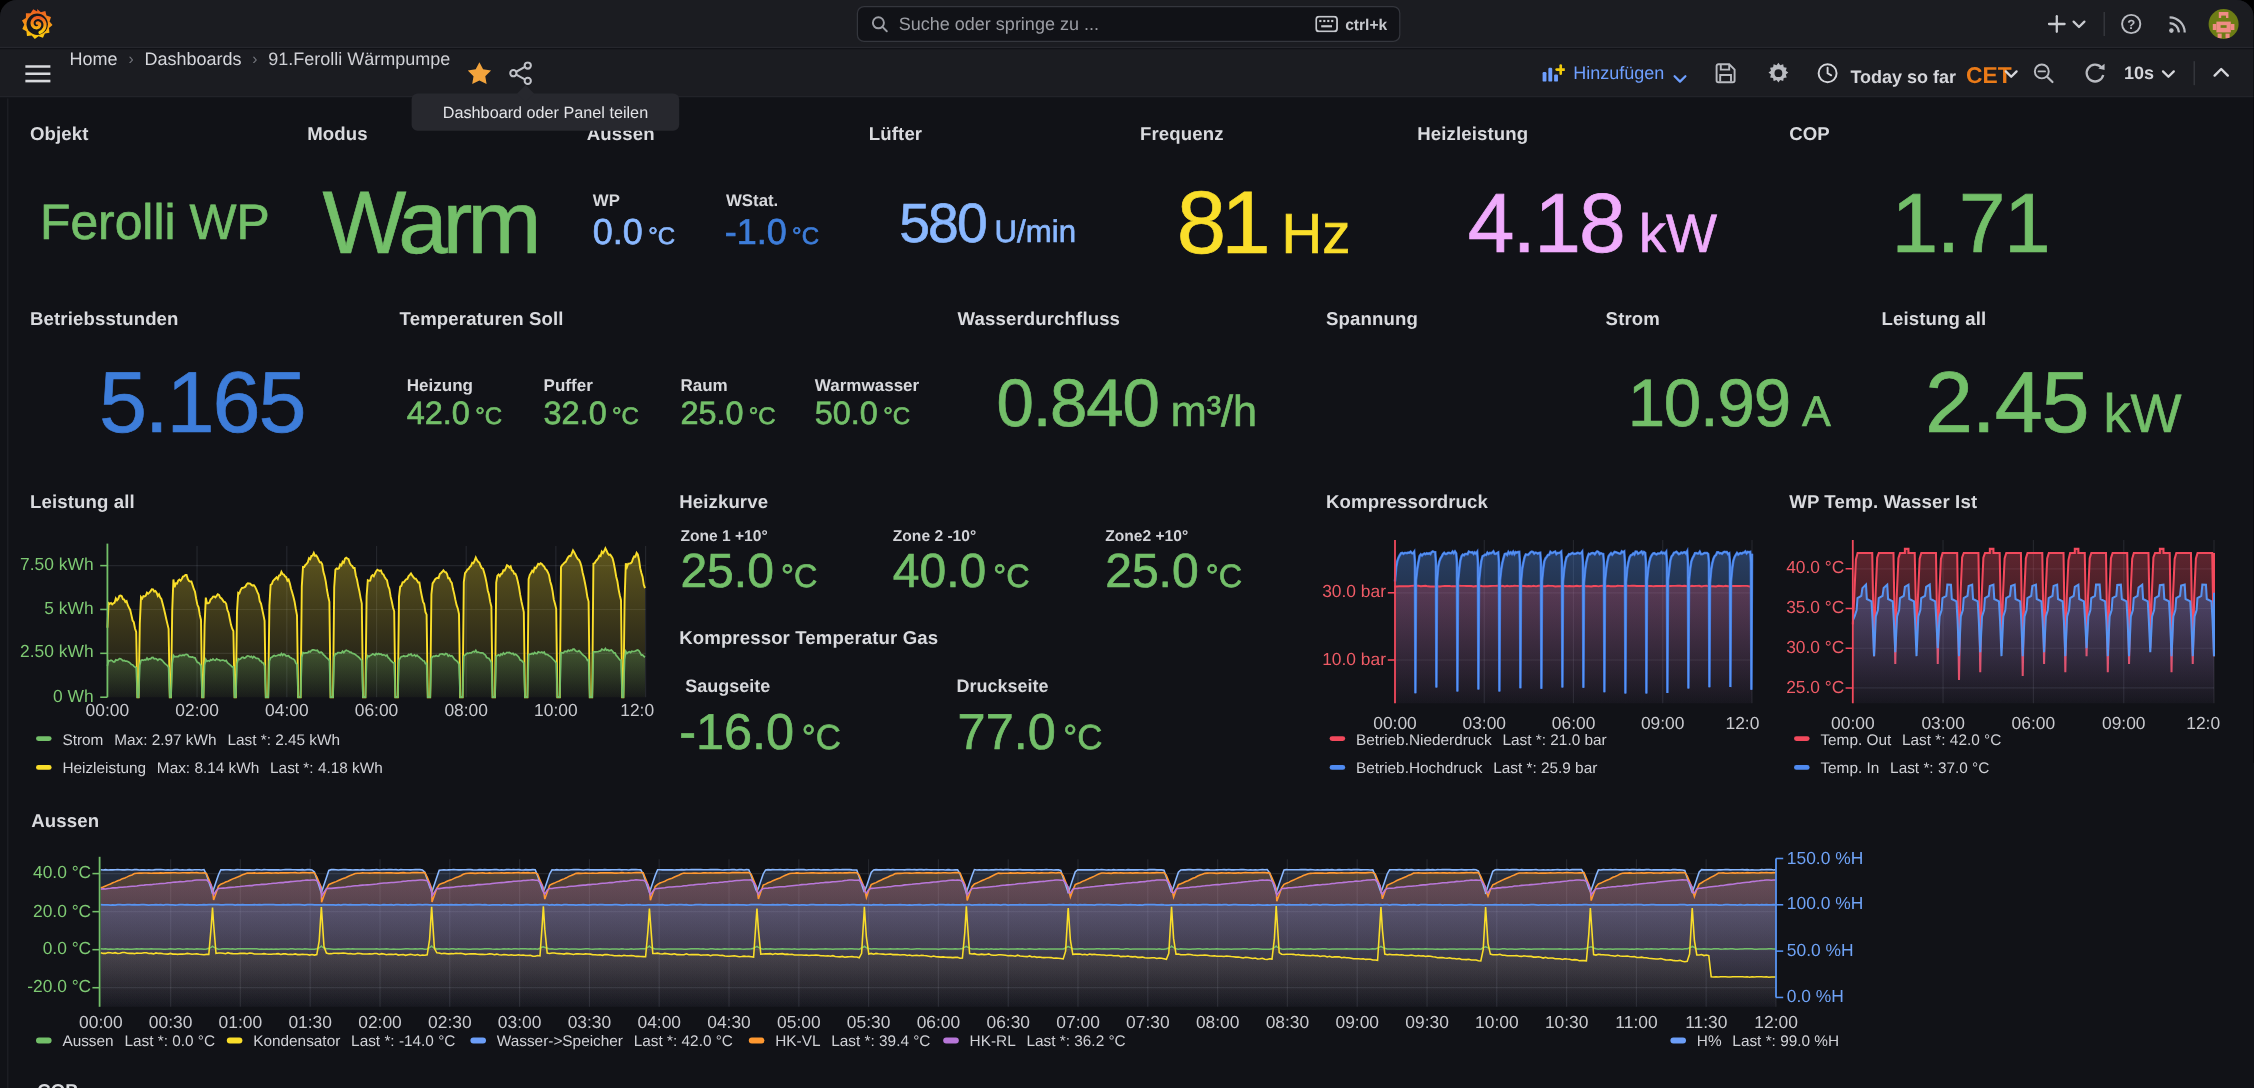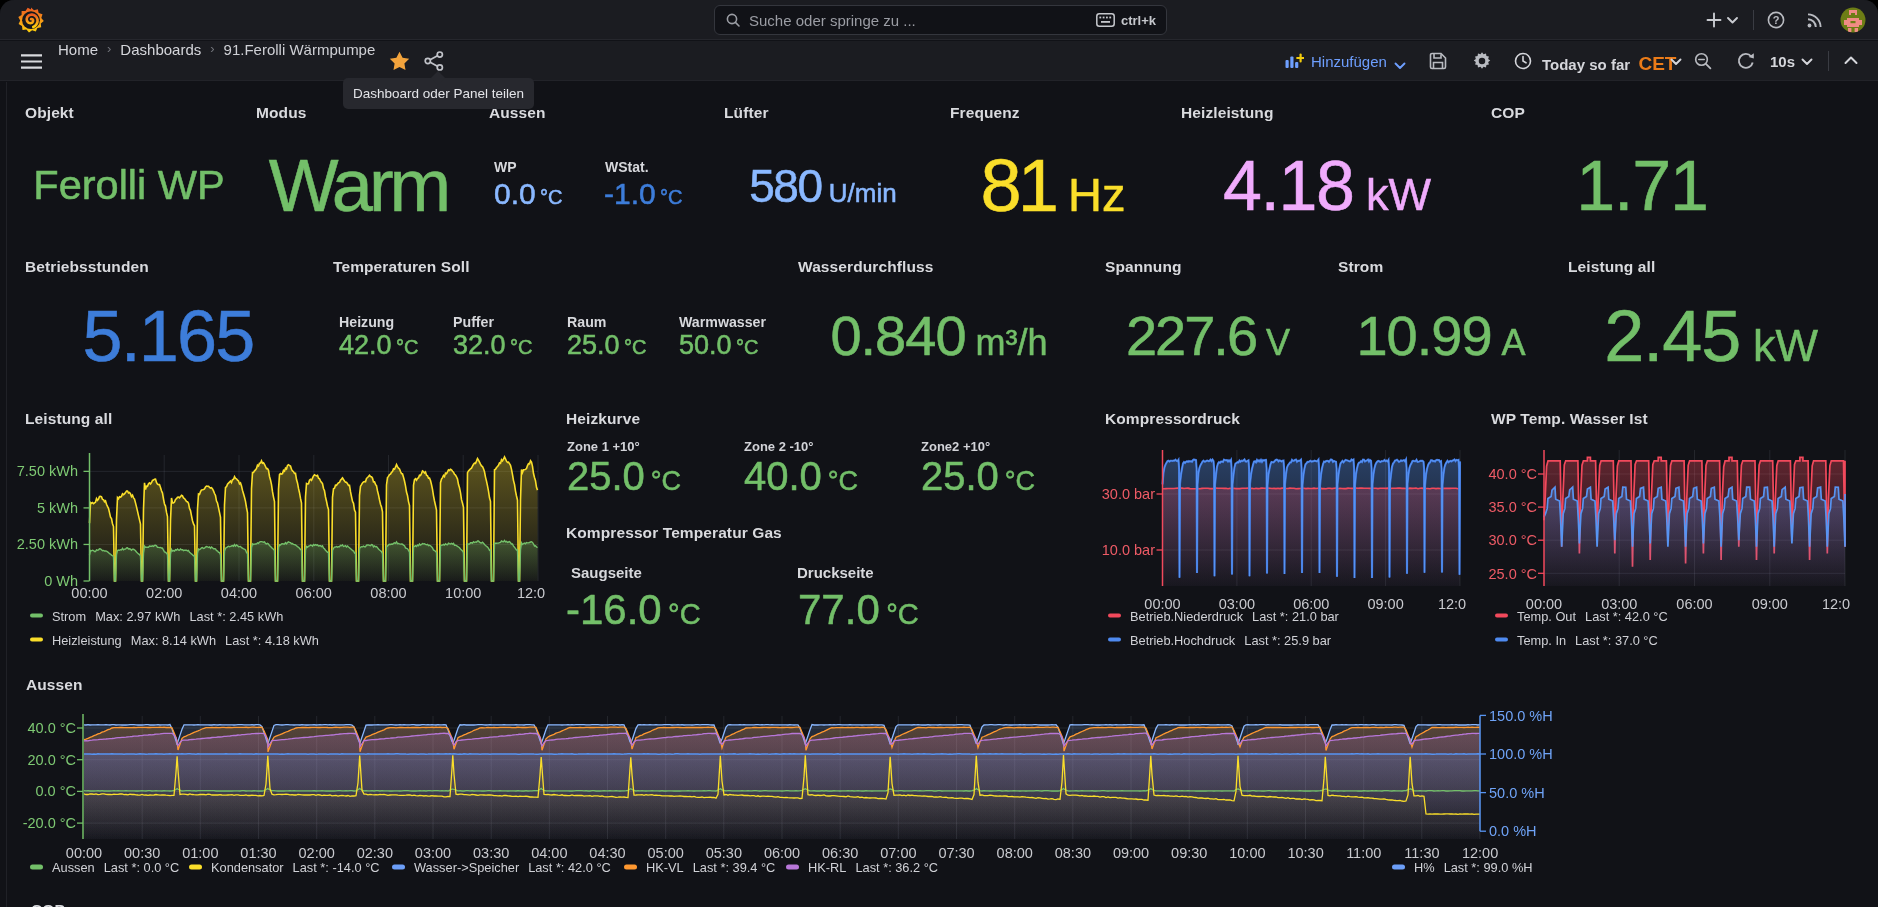--- a/index.html
+++ b/index.html
@@ -21,21 +21,21 @@
 .lbs{position:absolute;font-size:13px;font-weight:700;color:#d2d3d8;white-space:nowrap;line-height:1}
 .lv{position:absolute;white-space:nowrap;line-height:1;-webkit-text-stroke:.55px currentColor}
 .lv .u{margin-left:.22em}
 .leg{position:absolute;display:flex;align-items:center;font-size:12.8px;color:#d0d1d6;white-space:nowrap}
 .dash{display:inline-block;width:13px;height:4.5px;border-radius:2.5px;margin-right:9px;flex:none}
 .lgt{margin-right:9px}
 .axY{position:absolute;font-size:14.5px;line-height:1;text-align:right;white-space:nowrap}
 .axYL{position:absolute;font-size:14.5px;line-height:1;text-align:left;white-space:nowrap}
 .axX{position:absolute;font-size:14.5px;color:#c9cacf;line-height:1;transform:translateX(-50%);white-space:nowrap}
 .tooltip{position:absolute;left:343px;top:78px;height:31px;background:#27282e;border-radius:5px;white-space:nowrap;
- display:flex;align-items:center;font-size:13.5px;color:#e3e4e8;z-index:50;padding:0 10px}
+ display:flex;align-items:center;font-size:13.5px;color:#e3e4e8;z-index:50;padding:0 26px}
 .tooltip:before{content:"";position:absolute;top:-5px;left:90px;width:10px;height:10px;background:#27282e;transform:rotate(45deg)}.hz{display:flex;align-items:flex-end;gap:7px;font-size:15px;font-weight:400}
 .tbtxt{font-size:15px;font-weight:700;color:#d5d6db}
 .cet{color:#eb7b18;font-weight:700;font-size:19px}
 </style></head><body>
 <div class="app">
     <div class="topbar"></div>
     <svg class="abs" style="left:18px;top:7px" width="26" height="26" viewBox="0 0 26 26">
 <defs>
         <linearGradient id="glg" x1="0" y1="0" x2="0" y2="1">
 <stop offset="0" stop-color="#EE5B21"></stop>
@@ -193,21 +193,20 @@
     <div class="lv" style="left:339px;top:345px;color:#73BF69;transform:translateY(-50%)"><span style="font-size:27px">42.0</span><span class="u" style="font-size:20px">°C</span></div>
     <div class="lb" style="left:453px;top:315px;font-size:14.2px">Puffer</div>
     <div class="lv" style="left:453px;top:345px;color:#73BF69;transform:translateY(-50%)"><span style="font-size:27px">32.0</span><span class="u" style="font-size:20px">°C</span></div>
     <div class="lb" style="left:567px;top:315px;font-size:14.2px">Raum</div>
     <div class="lv" style="left:567px;top:345px;color:#73BF69;transform:translateY(-50%)"><span style="font-size:27px">25.0</span><span class="u" style="font-size:20px">°C</span></div>
     <div class="lb" style="left:679px;top:315px;font-size:14.2px">Warmwasser</div>
     <div class="lv" style="left:679px;top:345px;color:#73BF69;transform:translateY(-50%)"><span style="font-size:27px">50.0</span><span class="u" style="font-size:20px">°C</span></div>
     <div class="t" style="left:798px;top:258px">Wasserdurchfluss</div>
     <div class="stat" style="left:939px;top:336px;color:#73BF69;"><span class="v" style="font-size:56px;letter-spacing:-1px;">0.840</span><span class="u" style="font-size:36px">m³/h</span></div>
     <div class="t" style="left:1105px;top:258px">Spannung</div>
-    <div class="stat" style="left:1208px;top:336px;color:#73BF69;"><span class="v" style="font-size:56px;letter-spacing:-2px;">227.6</span><span class="u" style="font-size:36px">V</span></div>
     <div class="t" style="left:1338px;top:258px">Strom</div>
     <div class="stat" style="left:1441px;top:336px;color:#73BF69;"><span class="v" style="font-size:56px;letter-spacing:-1px;">10.99</span><span class="u" style="font-size:36px">A</span></div>
     <div class="t" style="left:1568px;top:258px">Leistung all</div>
     <div class="stat" style="left:1711px;top:336px;color:#73BF69;"><span class="v" style="font-size:72px;letter-spacing:-1px;">2.45</span><span class="u" style="font-size:45px">kW</span></div>
     <div class="t" style="left:25px;top:410px">Leistung all</div>
     <svg style="position:absolute;left:0px;top:430px" width="560" height="190" viewBox="0 430 560 190">
       <defs>
         <linearGradient id="c1y" gradientUnits="userSpaceOnUse" x1="0" y1="458.192" x2="0" y2="581.0">
           <stop offset="0" stop-color="#FADE2A" stop-opacity="0.33"></stop>
           <stop offset="1" stop-color="#FADE2A" stop-opacity="0.02"></stop>

